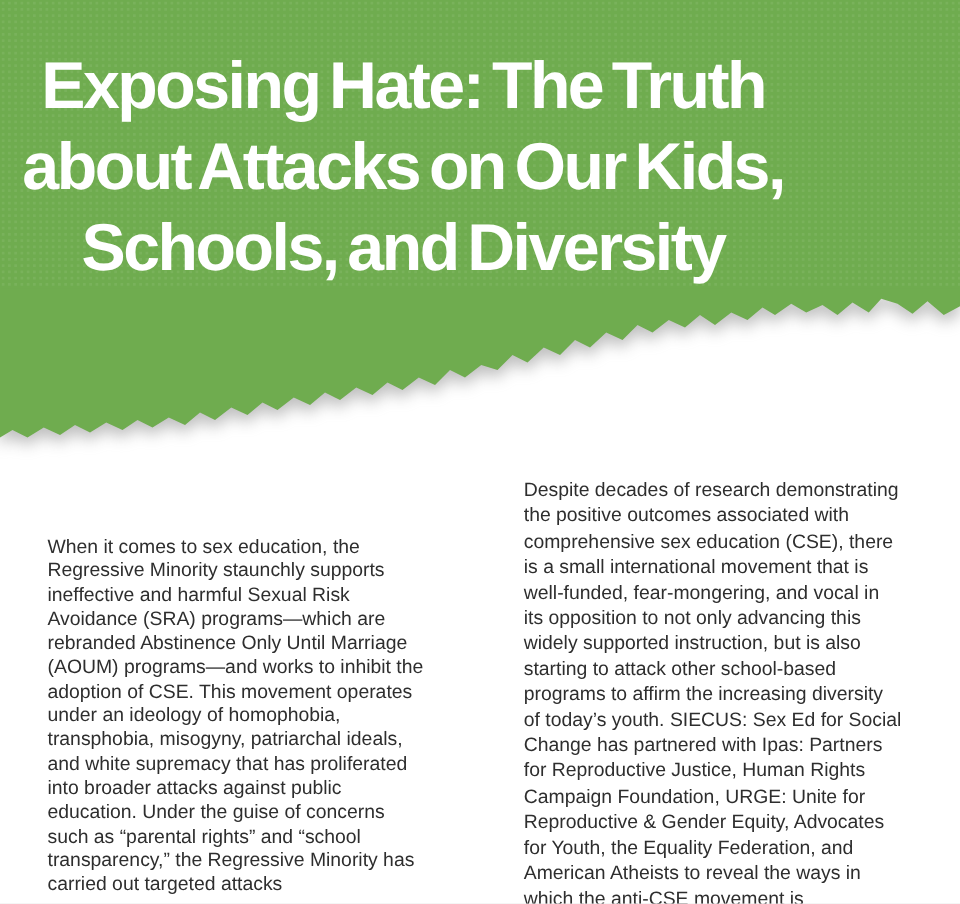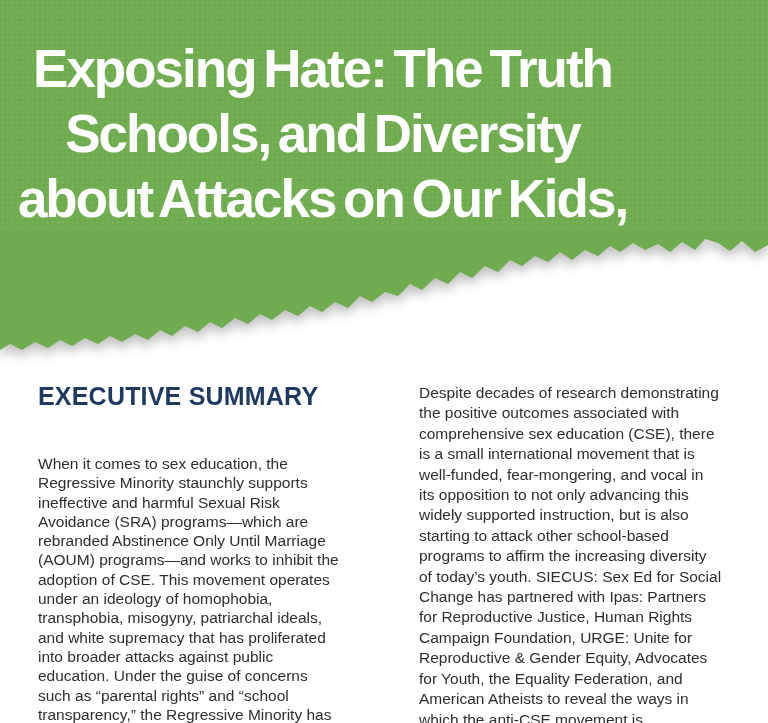--- a/index.html
+++ b/index.html
@@ -100,26 +100,25 @@
       658,13 645,19 633,12 620,21 610,15 598,25 585,19 572,29 560,21 548,31
       535,25 522,35 510,29 498,41 485,35 472,47 460,41 448,53 435,47 422,59
       410,53 398,65 385,61 372,71 360,65 348,77 335,71 322,81 310,75 298,85
       285,79 272,89 260,83 248,93 235,87 222,97 210,91 198,101 185,95 172,105
       160,99 148,109 135,103 122,111 110,105 98,113 85,107 72,115 60,109
       48,117 35,111 22,119 10,113 0,119"></polygon>
   </svg>
 
   <h1 class="title">
     <span>Exposing Hate: The Truth</span>
+    <span>about Attacks on Our Kids,</span>
     <span>Schools, and Diversity</span>
-    <span>about Attacks on Our Kids,</span>
   </h1>
 
   <div class="col col-left">
-    <h2 class="section-heading">EXECUTIVE SUMMARY</h2>
     <p class="body-para">When it comes to sex education, the Regressive Minority staunchly supports ineffective and harmful Sexual Risk Avoidance (SRA) programs—which are rebranded Abstinence Only Until Marriage (AOUM) programs—and works to inhibit the adoption of CSE. This movement operates under an ideology of homophobia, transphobia, misogyny, patriarchal ideals, and white supremacy that has proliferated into broader attacks against public education. Under the guise of concerns such as “parental rights” and “school transparency,” the Regressive Minority has carried out targeted attacks</p>
   </div>
 
   <div class="col col-right">
     <p class="body-para">Despite decades of research demonstrating the positive outcomes associated with comprehensive sex education (CSE), there is a small international movement that is well-funded, fear-mongering, and vocal in its opposition to not only advancing this widely supported instruction, but is also starting to attack other school-based programs to affirm the increasing diversity of today’s youth. SIECUS: Sex Ed for Social Change has partnered with Ipas: Partners for Reproductive Justice, Human Rights Campaign Foundation, URGE: Unite for Reproductive &amp; Gender Equity, Advocates for Youth, the Equality Federation, and American Atheists to reveal the ways in which the anti-CSE movement is</p>
   </div>
 
 </div>
 
 </body></html>

